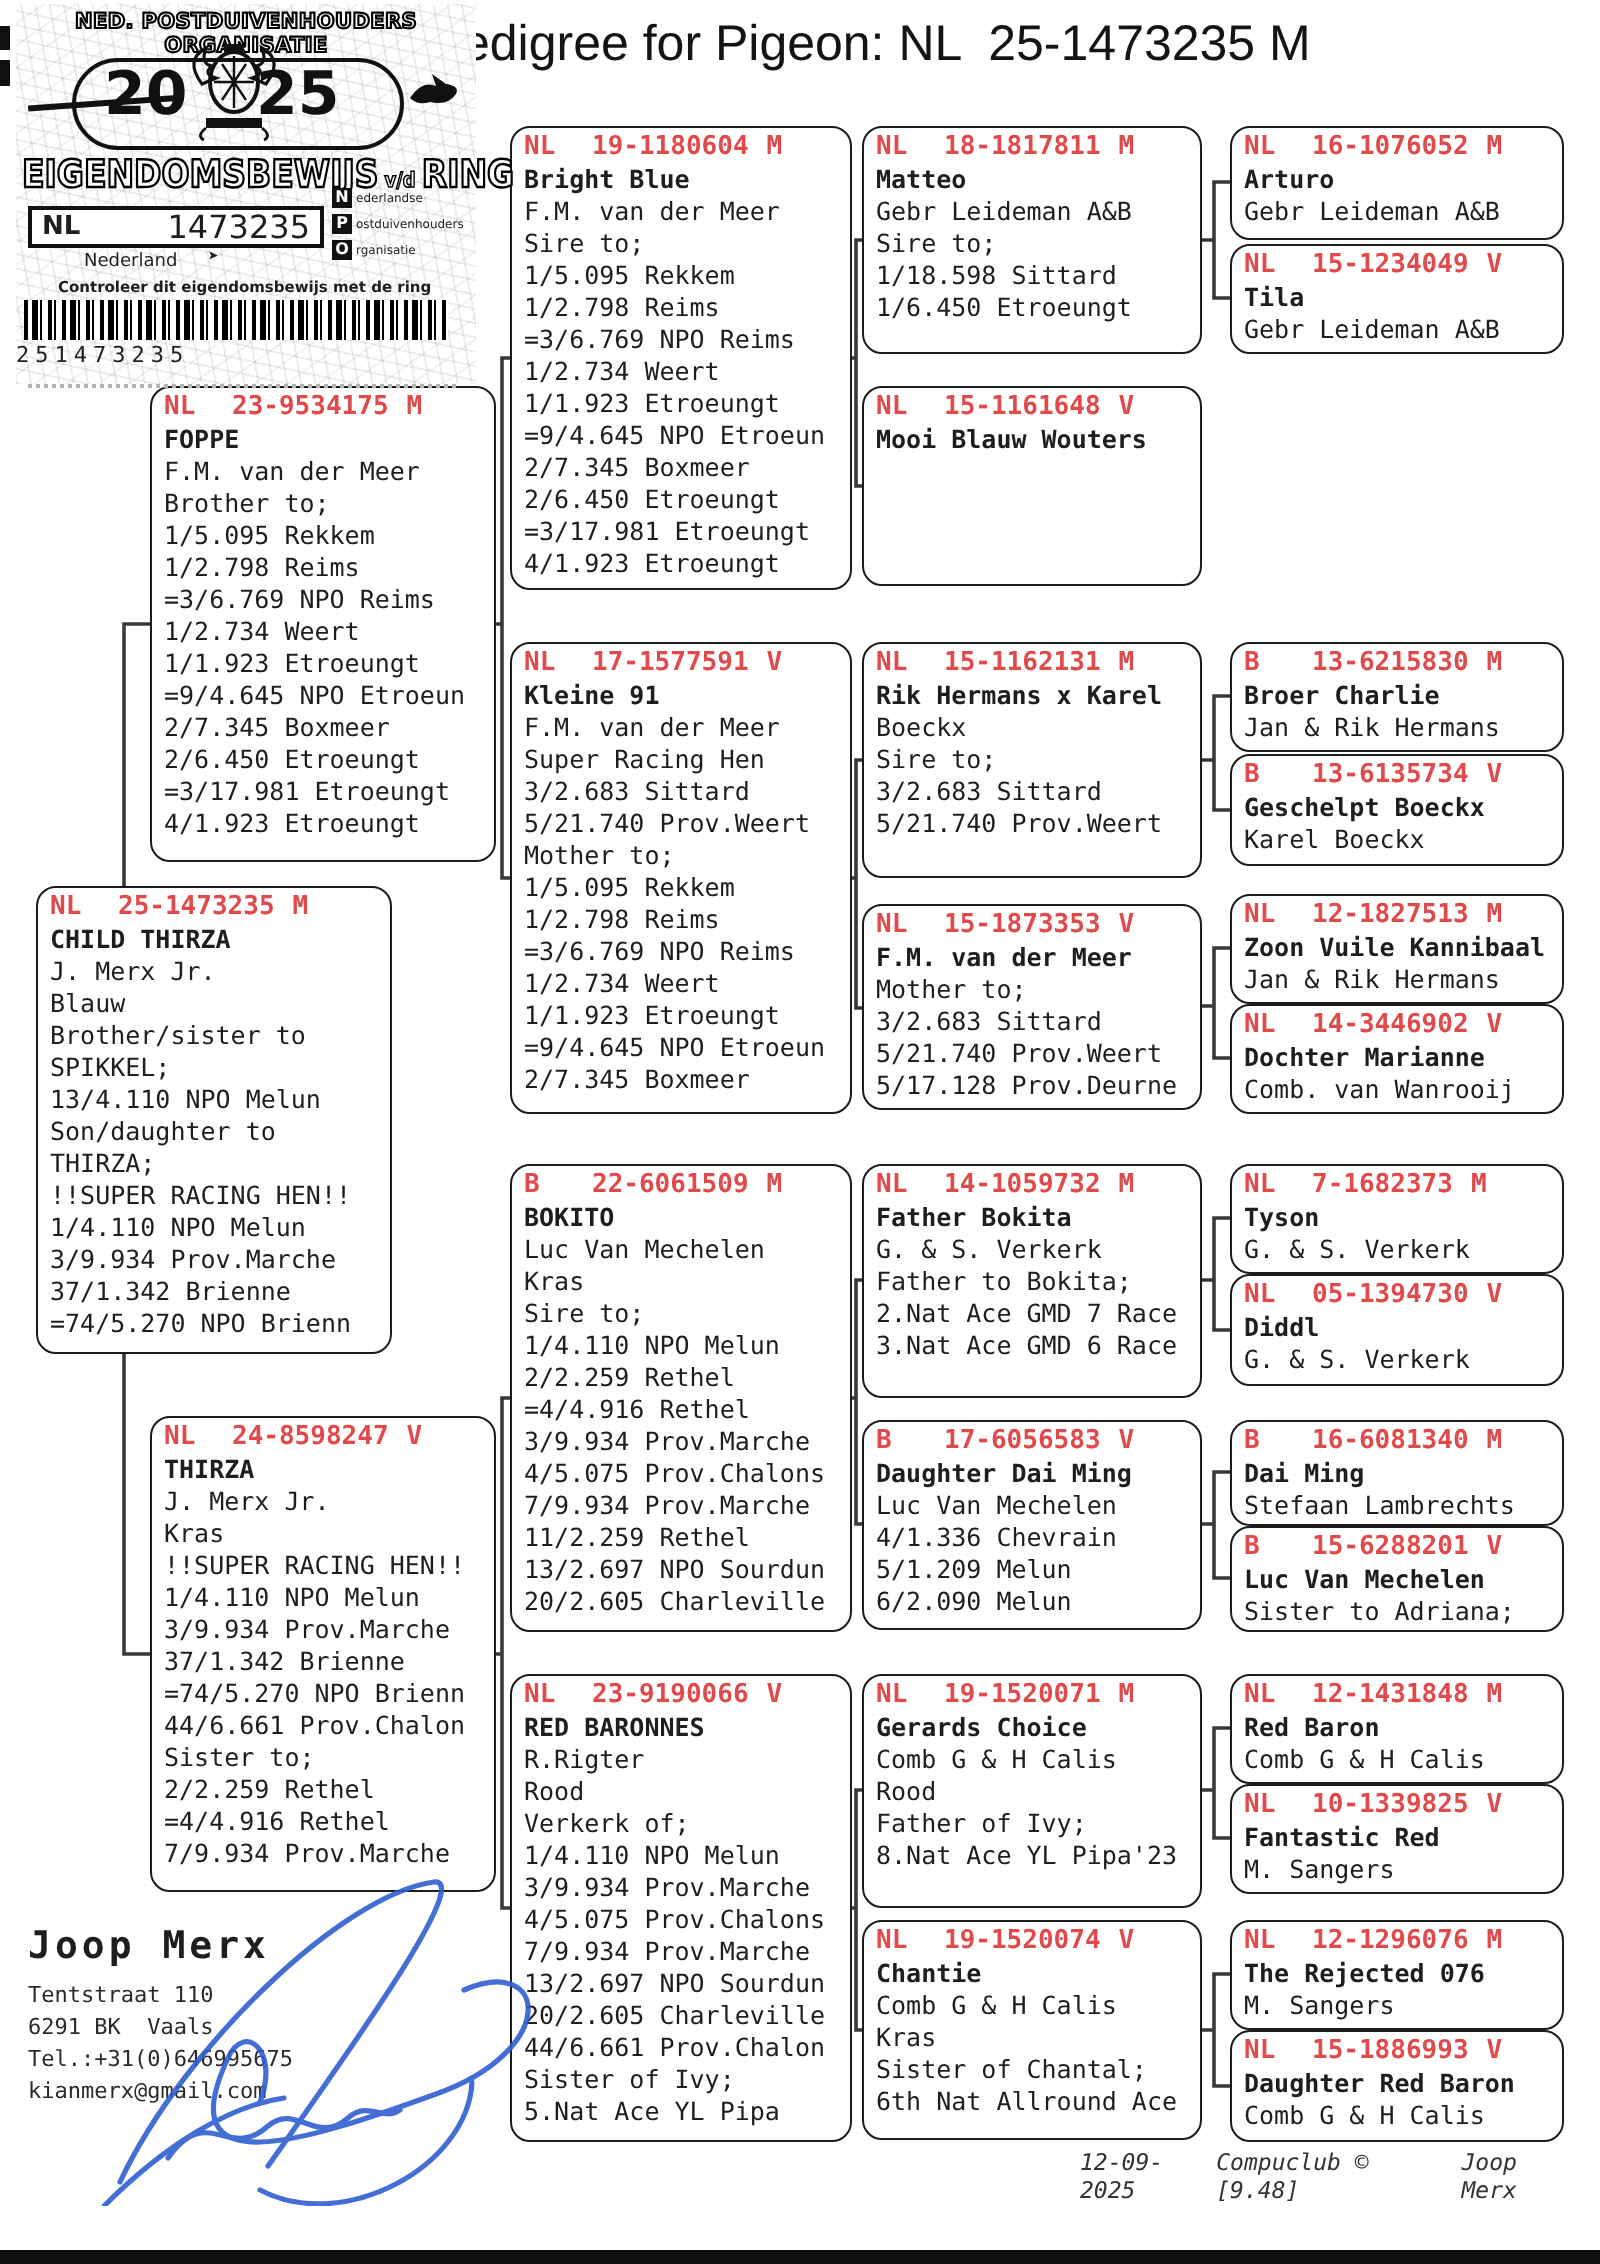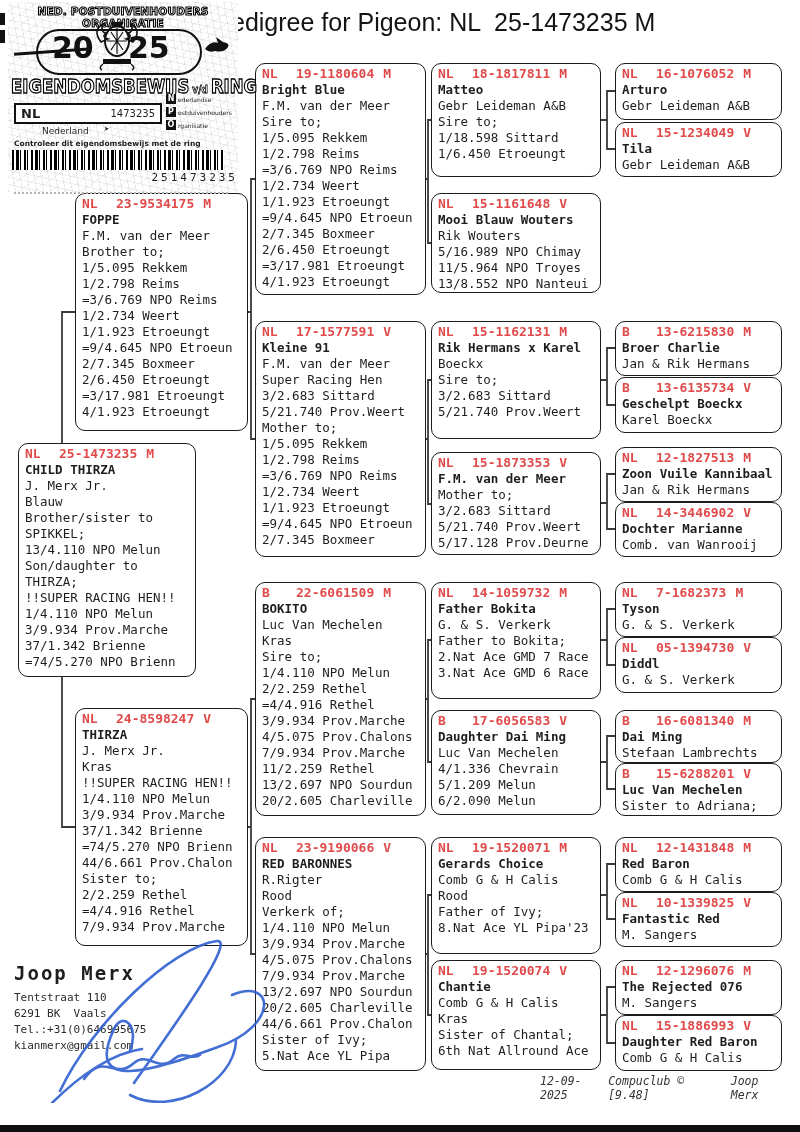--- a/index.html
+++ b/index.html
@@ -38,31 +38,31 @@
   #year-left,#year-right{position:absolute;top:28px;font-family:"DejaVu Sans",sans-serif;font-weight:bold;font-size:30px;color:#111}
   #year-left{left:44px}
   #year-right{left:120px}
   #year-strike{position:absolute;left:6px;top:48px;width:78px;height:3px;background:#111;transform:rotate(-4deg)}
   #crest{position:absolute;left:80px;top:14px}
   #dove{position:absolute;left:196px;top:34px}
   #doc-title{position:absolute;left:3px;top:74px;width:100%;font-size:16.5px;transform:scaleY(1.15);transform-origin:left top;letter-spacing:0;display:flex;align-items:baseline}
   #doc-title .mid{font-size:9px;-webkit-text-stroke:.7px #000;margin:0 3px}
   #ring-id-box{position:absolute;left:6px;top:101px;width:148px;height:21px;border:2px solid #111;background:#fff;display:flex;align-items:center;padding:0 5px;box-sizing:border-box;font-family:"DejaVu Sans",sans-serif}
   #ring-id-box .rc{font-weight:bold;font-size:13px}
-  #ring-id-box .rn{margin-left:auto;font-size:10px}
+  #ring-id-box .rn{margin-left:auto;font-size:16px}
   #country-name{position:absolute;left:34px;top:124px;font-family:"DejaVu Sans",sans-serif;font-weight:normal;font-size:9px}
   #country-arrow{position:absolute;left:96px;top:122px;font-size:9px}
   #npo-legend{position:absolute;left:158px;top:92px;font-family:"DejaVu Sans",sans-serif}
   .npo-row{display:flex;align-items:center;margin-bottom:3px}
   .npo-sq{width:10px;height:10px;background:#111;color:#fff;font-size:8px;font-weight:bold;text-align:center;line-height:10px;margin-right:2px}
   .npo-w{font-size:6px;color:#222}
-  #control-note{position:absolute;left:6px;top:137px;font-family:"DejaVu Sans",sans-serif;font-weight:bold;font-size:7.5px}
+  #control-note{position:absolute;left:21px;top:137px;font-family:"DejaVu Sans",sans-serif;font-weight:bold;font-size:7.5px}
   #barcode{position:absolute;left:4px;top:148px;width:212px;height:20px;
     background:repeating-linear-gradient(90deg,#000 0 2px,#fff 2px 4px,#000 4px 7px,#fff 7px 8px,#000 8px 9px,#fff 9px 12px,#000 12px 14px,#fff 14px 15px,#000 15px 16px,#fff 16px 19px)}
-  #barcode-number{position:absolute;left:10px;top:169px;width:220px;text-align:right;font-size:11px;letter-spacing:3px}
+  #barcode-number{position:absolute;left:0;top:169px;width:220px;text-align:left;font-size:11px;letter-spacing:3px}
   #stamp-dots{position:absolute;left:14px;top:192px;width:214px;border-top:2px dotted #b5b5b5;z-index:3}
   .edge-mark{position:absolute;left:0;width:5px;background:#111;z-index:4}
   
   #owner{position:absolute;left:14px;top:962px;z-index:2}
   #owner-name{font-weight:bold;font-size:19px;letter-spacing:2px;margin-bottom:6px}
   #owner-lines div{white-space:pre;font-size:11px;line-height:16px;color:#2a2a2a}
   #footer{position:absolute;left:540px;top:1074px;width:252px;display:flex;justify-content:space-between;font-style:italic;font-size:11.5px;color:#333;z-index:2}
   #signature{position:absolute;left:22px;top:933px;z-index:5}
   #bottom-bar{position:absolute;left:0;bottom:0;width:100%;height:7px;background:#101010;z-index:6}
 </style>
@@ -222,26 +222,20 @@
       <div class="blines">
         <div>Gebr Leideman A&amp;B</div>
         <div>Sire to;</div>
         <div>1/18.598 Sittard</div>
         <div>1/6.450 Etroeungt</div>
       </div>
     </div>
     <div class="pbox" style="left: 431px; top: 193px; width: 170px; height: 100px;">
       <div class="ring"><span class="cc">NL</span><span class="num">15-1161648</span><span class="sx">V</span></div>
       <div class="bname">Mooi Blauw Wouters</div>
-      <div class="blines">
-        <div>Rik Wouters</div>
-        <div>5/16.989 NPO Chimay</div>
-        <div>11/5.964 NPO Troyes</div>
-        <div>13/8.552 NPO Nanteui</div>
-      </div>
     </div>
     <div class="pbox" style="left: 431px; top: 321px; width: 170px; height: 118px;">
       <div class="ring"><span class="cc">NL</span><span class="num">15-1162131</span><span class="sx">M</span></div>
       <div class="bname">Rik Hermans x Karel</div>
       <div class="blines">
         <div>Boeckx</div>
         <div>Sire to;</div>
         <div>3/2.683 Sittard</div>
         <div>5/21.740 Prov.Weert</div>
       </div>

